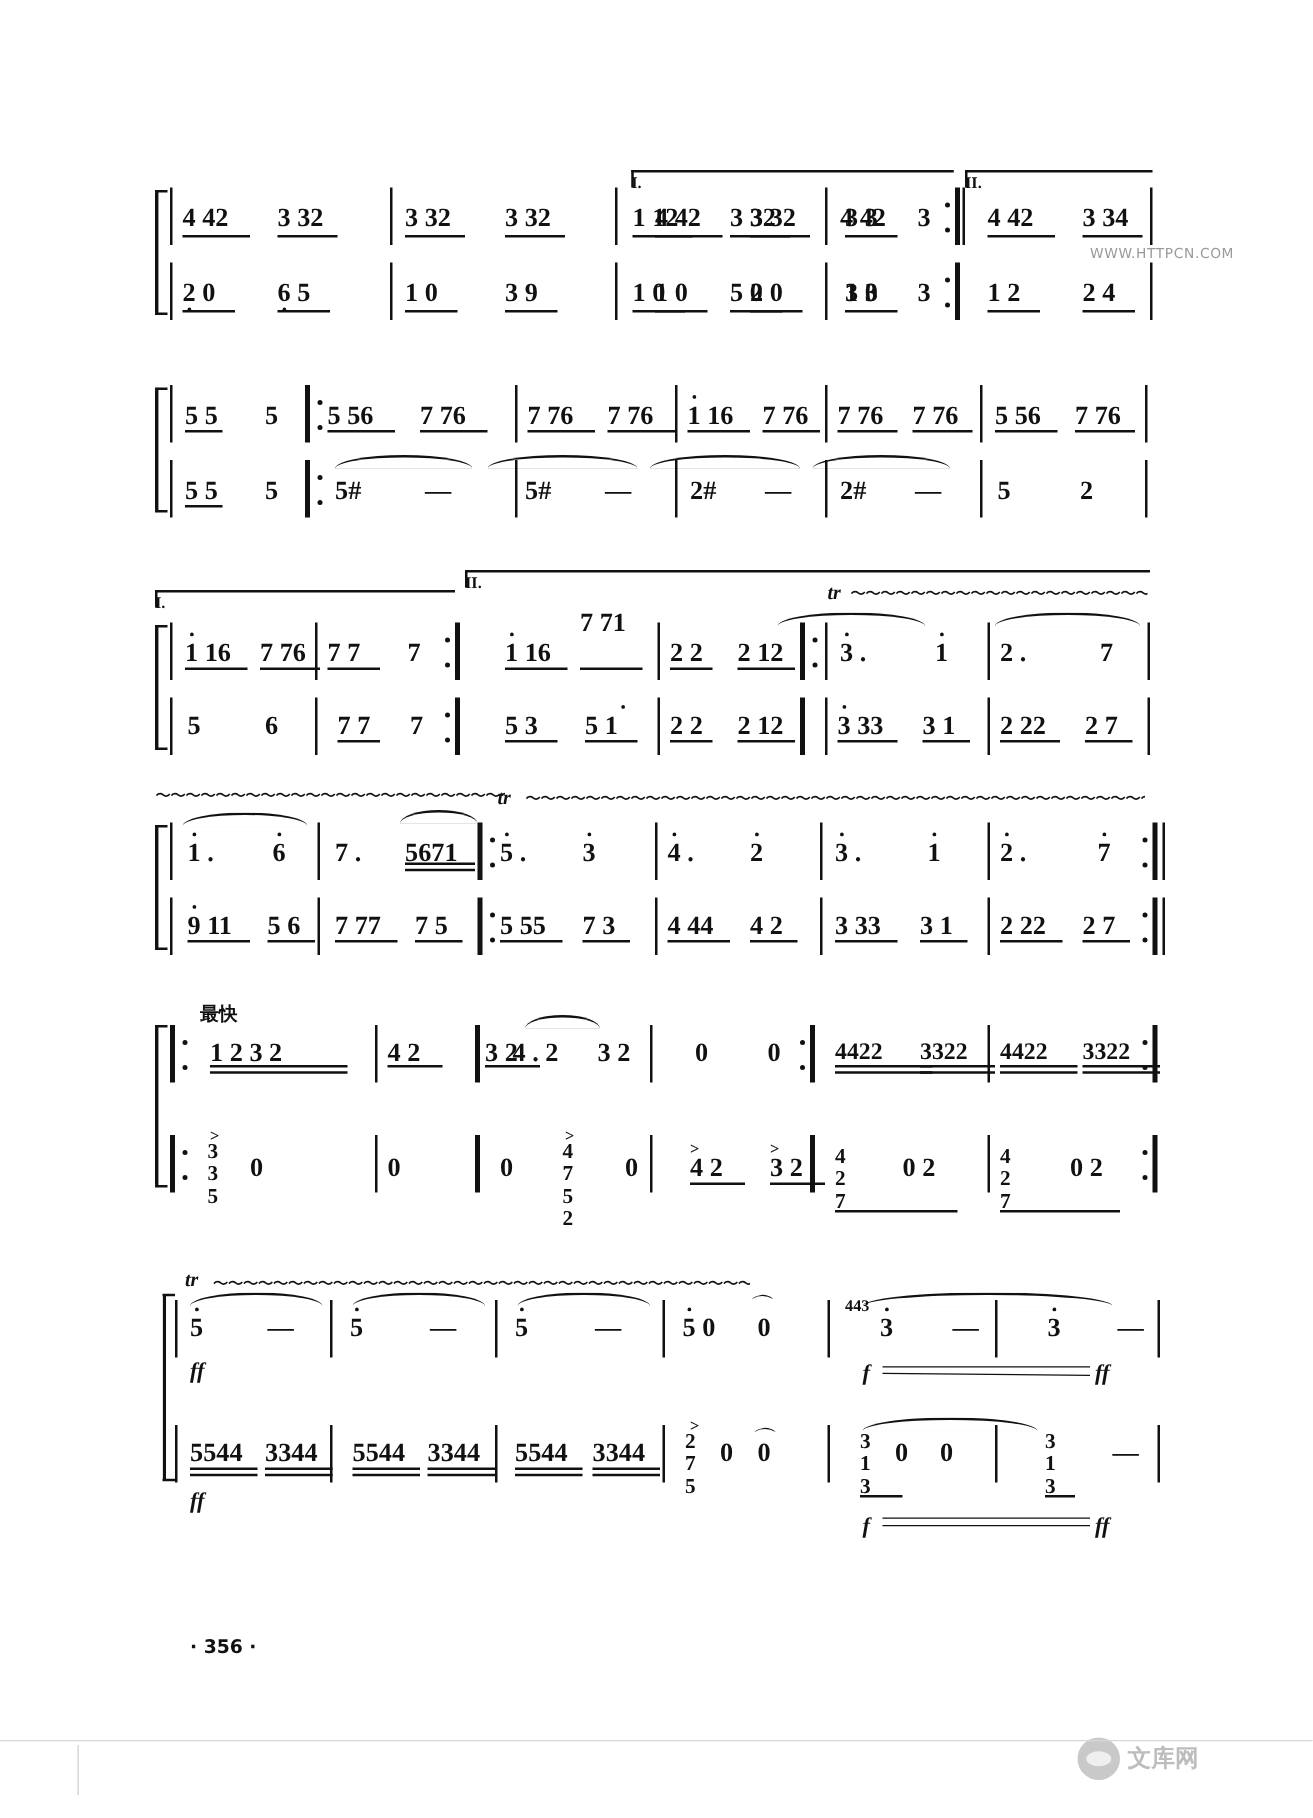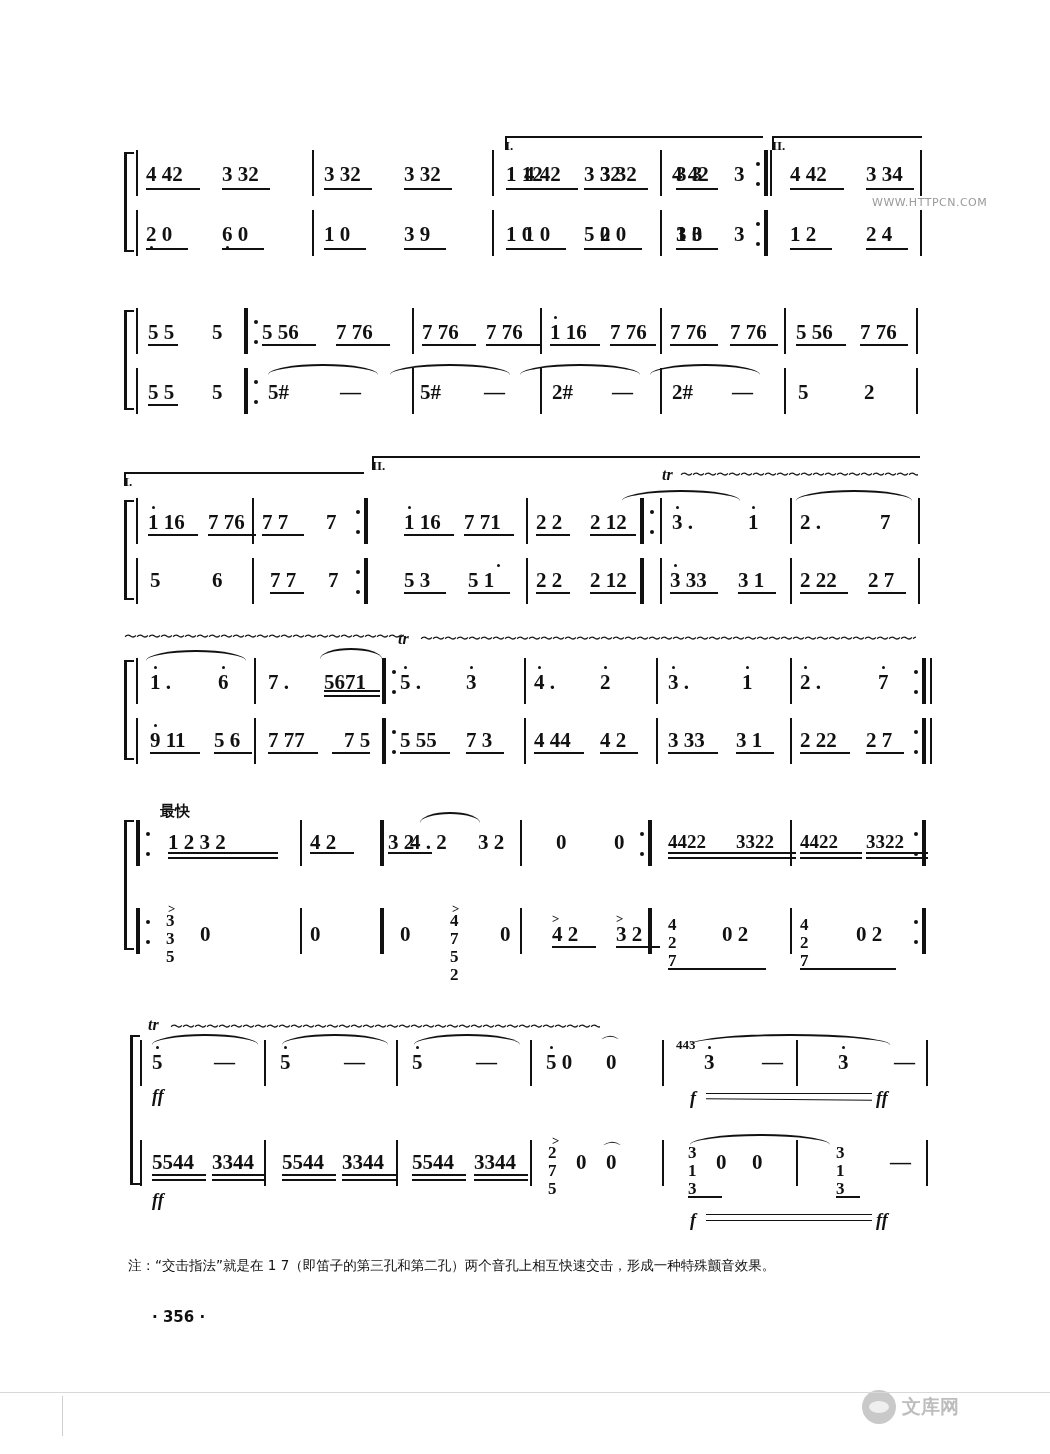--- a/index.html
+++ b/index.html
@@ -132,21 +132,21 @@
     <div class="beam" style="left:404px;top:188px;width:48px;"></div>
     <div class="beam" style="left:506px;top:188px;width:48px;"></div>
     <div class="beam" style="left:584px;top:188px;width:48px;"></div>
     <div class="beam" style="left:524px;top:188px;width:54px;"></div>
     <div class="beam" style="left:600px;top:188px;width:48px;"></div>
     <div class="beam" style="left:676px;top:188px;width:42px;"></div>
     <div class="beam" style="left:790px;top:188px;width:54px;"></div>
     <div class="beam" style="left:866px;top:188px;width:48px;"></div>
 
     <div class="note" style="left:146px;top:224px;">2 0</div>
-    <div class="note" style="left:222px;top:224px;">6 0</div>
+    <div class="note" style="left:222px;top:224px;">6 5</div>
     <div class="note" style="left:324px;top:224px;">1 0</div>
     <div class="note" style="left:404px;top:224px;">3 9</div>
     <div class="note" style="left:506px;top:224px;">1 0</div>
     <div class="note" style="left:584px;top:224px;">5 0</div>
     <div class="note" style="left:676px;top:224px;">1 0</div>
 
     <div class="note" style="left:524px;top:224px;">1 0</div>
     <div class="note" style="left:600px;top:224px;">2 0</div>
     <div class="note" style="left:676px;top:224px;">3 3</div>
     <div class="note" style="left:734px;top:224px;">3</div>
@@ -283,21 +283,21 @@
     </div>
 
     <div class="tr" style="left:662px;top:466px;">tr</div>
     <div class="wiggle" style="left:680px;top:470px;width:238px;">〜〜〜〜〜〜〜〜〜〜〜〜〜〜〜〜〜〜〜〜〜〜</div>
 
     <div class="note" style="left:148px;top:512px;">1 16</div>
     <div class="note" style="left:208px;top:512px;">7 76</div>
     <div class="note" style="left:262px;top:512px;">7 7</div>
     <div class="note" style="left:326px;top:512px;">7</div>
     <div class="note" style="left:404px;top:512px;">1 16</div>
-    <div class="note" style="left:464px;top:512px;">7 71</div>
+    <div class="note" style="left:464px;top:488px;">7 71</div>
     <div class="note" style="left:536px;top:512px;">2 2</div>
     <div class="note" style="left:590px;top:512px;">2 12</div>
     <div class="note" style="left:672px;top:512px;">3 .</div>
     <div class="note" style="left:748px;top:512px;">1</div>
     <div class="note" style="left:800px;top:512px;">2 .</div>
     <div class="note" style="left:880px;top:512px;">7</div>
 
     <div class="beam" style="left:148px;top:534px;width:50px;"></div>
     <div class="beam" style="left:208px;top:534px;width:48px;"></div>
     <div class="beam" style="left:262px;top:534px;width:42px;"></div>
@@ -399,21 +399,21 @@
     <div class="dot" style="left:538px;top:666px;"></div>
     <div class="dot" style="left:604px;top:666px;"></div>
     <div class="dot" style="left:672px;top:666px;"></div>
     <div class="dot" style="left:746px;top:666px;"></div>
     <div class="dot" style="left:804px;top:666px;"></div>
     <div class="dot" style="left:882px;top:666px;"></div>
 
     <div class="note" style="left:150px;top:730px;">9 11</div>
     <div class="note" style="left:214px;top:730px;">5 6</div>
     <div class="note" style="left:268px;top:730px;">7 77</div>
-    <div class="note" style="left:344px;top:730px;">7 5</div>
+    <div class="note" style="left:332px;top:730px;">7 5</div>
     <div class="note" style="left:400px;top:730px;">5 55</div>
     <div class="note" style="left:466px;top:730px;">7 3</div>
     <div class="note" style="left:534px;top:730px;">4 44</div>
     <div class="note" style="left:600px;top:730px;">4 2</div>
     <div class="note" style="left:668px;top:730px;">3 33</div>
     <div class="note" style="left:736px;top:730px;">3 1</div>
     <div class="note" style="left:800px;top:730px;">2 22</div>
     <div class="note" style="left:866px;top:730px;">2 7</div>
     <div class="beam" style="left:150px;top:752px;width:50px;"></div>
     <div class="beam" style="left:214px;top:752px;width:38px;"></div>
@@ -615,21 +615,20 @@
     <div class="beam" style="left:836px;top:1196px;width:24px;"></div>
     <div class="fermata" style="left:602px;top:1138px;">⌒</div>
     <div class="note tiny" style="left:552px;top:1134px;">&gt;</div>
     <div class="dyn" style="left:152px;top:1190px;">ff</div>
     <div class="dyn" style="left:690px;top:1210px;">f</div>
     <div class="dyn" style="left:876px;top:1210px;">ff</div>
     <div class="hline" style="left:706px;top:1214px;width:166px;height:1px;"></div>
     <div class="hline" style="left:706px;top:1220px;width:166px;height:1px;"></div>
   </div>
 
-  <div class="footnote" style="left:128px;top:1256px;width:800px;">注：“交击指法”就是在 1  7（即笛子的第三孔和第二孔）两个音孔上相互快速交击，形成一种特殊颤音效果。</div>
 
   <div class="pagenum" style="left:152px;top:1308px;">· 356 ·</div>
 
   <div class="wm-url" style="left:872px;top:196px;">WWW.HTTPCN.COM</div>
 
   <div class="wm-logo" style="left:862px;top:1390px;">
     <div class="wm-circle"></div>
     <div class="wm-text">文库网</div>
   </div>
 

